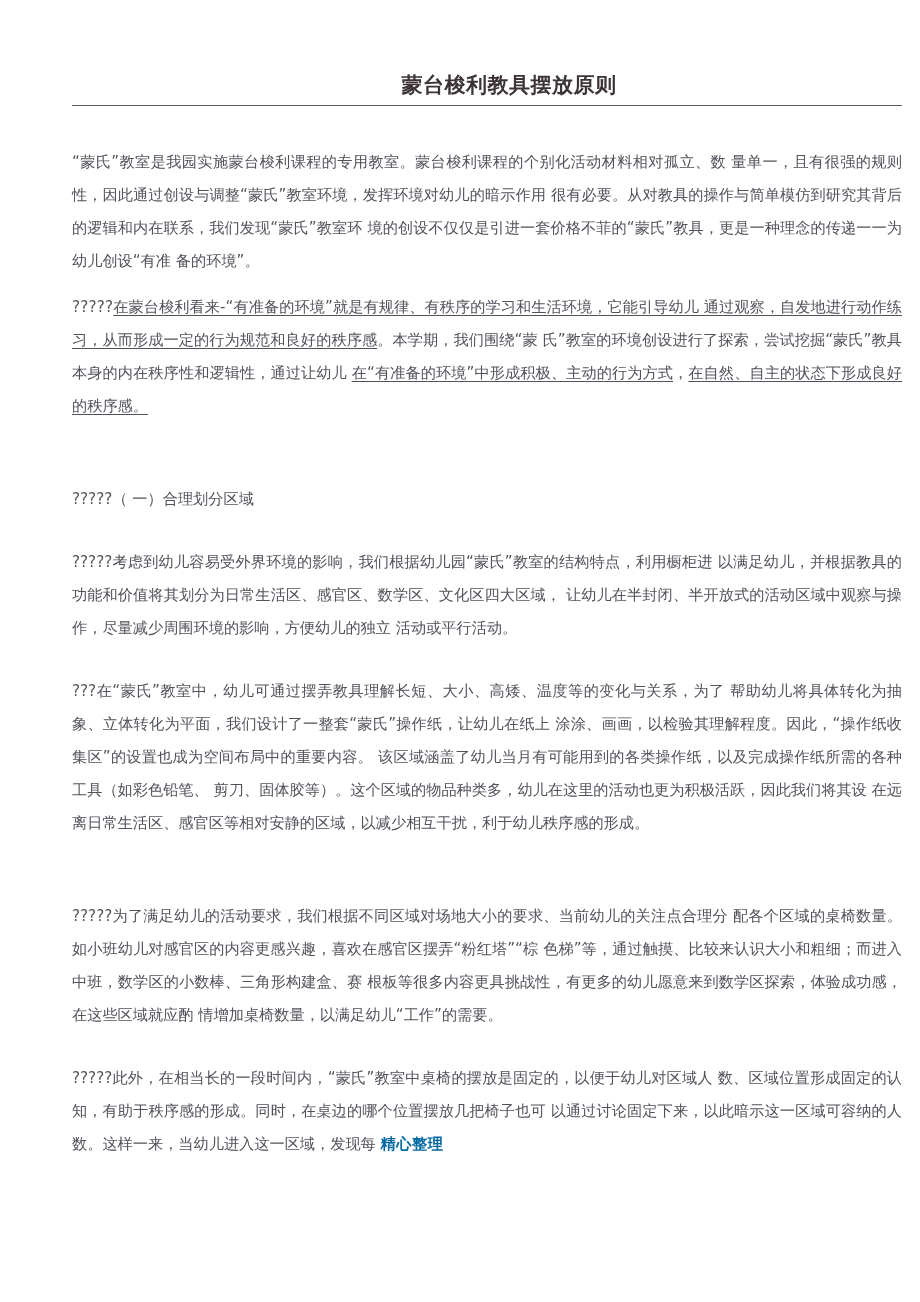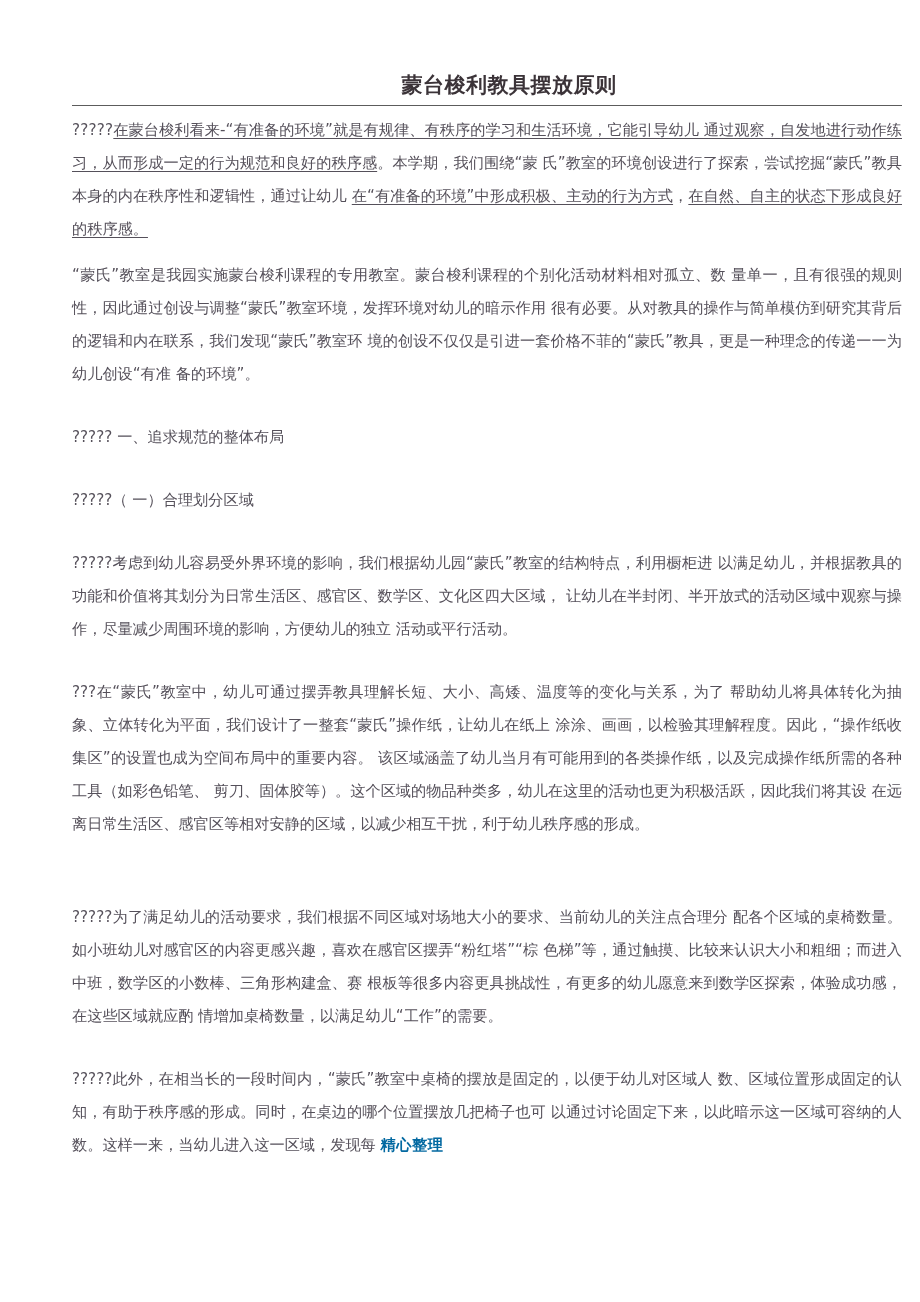--- a/index.html
+++ b/index.html
@@ -90,29 +90,28 @@
 </head>
 <body>
 
 <div class="page">
   <div class="content">
 
     <h1 class="doc-title">蒙台梭利教具摆放原则</h1>
 
     <hr class="title-rule">
 
+    <p class="para first-para">“蒙氏”教室是我园实施蒙台梭利课程的专用教室。蒙台梭利课程的个别化活动材料相对孤立、数 量单一，且有很强的规则性，因此通过创设与调整“蒙氏”教室环境，发挥环境对幼儿的暗示作用 很有必要。从对教具的操作与简单模仿到研究其背后的逻辑和内在联系，我们发现“蒙氏”教室环 境的创设不仅仅是引进一套价格不菲的“蒙氏”教具，更是一种理念的传递一一为幼儿创设“有准 备的环境”。</p>
+
     <p class="para">
       <span class="qmarks">?????</span><span class="u">在蒙台梭利看来-“有准备的环境”就是有规律、有秩序的学习和生活环境，它能引导幼儿 通过观察，自发地进行动作练习，从而形成一定的行为规范和良好的秩序感</span><span>。本学期，我们围绕“蒙 氏”教室的环境创设进行了探索，尝试挖掘“蒙氏”教具本身的内在秩序性和逻辑性，通过让幼儿 </span><span class="u">在“有准备的环境”中形成积极、主动的行为方式</span><span>，</span><span class="u">在自然、自主的状态下形成良好的秩序感。</span>
     </p>
 
-    <p class="para first-para">“蒙氏”教室是我园实施蒙台梭利课程的专用教室。蒙台梭利课程的个别化活动材料相对孤立、数 量单一，且有很强的规则性，因此通过创设与调整“蒙氏”教室环境，发挥环境对幼儿的暗示作用 很有必要。从对教具的操作与简单模仿到研究其背后的逻辑和内在联系，我们发现“蒙氏”教室环 境的创设不仅仅是引进一套价格不菲的“蒙氏”教具，更是一种理念的传递一一为幼儿创设“有准 备的环境”。</p>
-
     <div class="gap-sm"></div>
 
-    <p class="heading">?????  一、追求规范的整体布局</p>
 
     <div class="gap-sm"></div>
 
     <p class="heading">?????（ 一）合理划分区域</p>
 
     <div class="gap-sm"></div>
 
     <p class="para">?????考虑到幼儿容易受外界环境的影响，我们根据幼儿园“蒙氏”教室的结构特点，利用橱柜进 以满足幼儿，并根据教具的功能和价值将其划分为日常生活区、感官区、数学区、文化区四大区域， 让幼儿在半封闭、半开放式的活动区域中观察与操作，尽量减少周围环境的影响，方便幼儿的独立 活动或平行活动。</p>
 
     <div class="gap-sm"></div>

